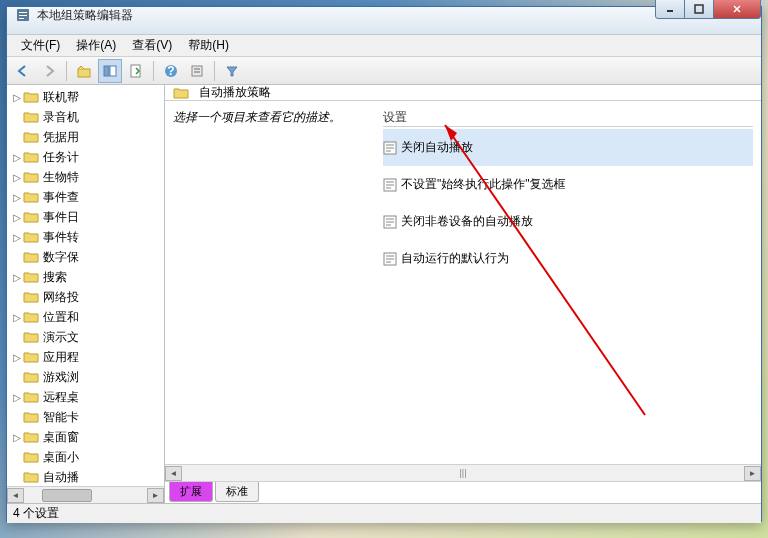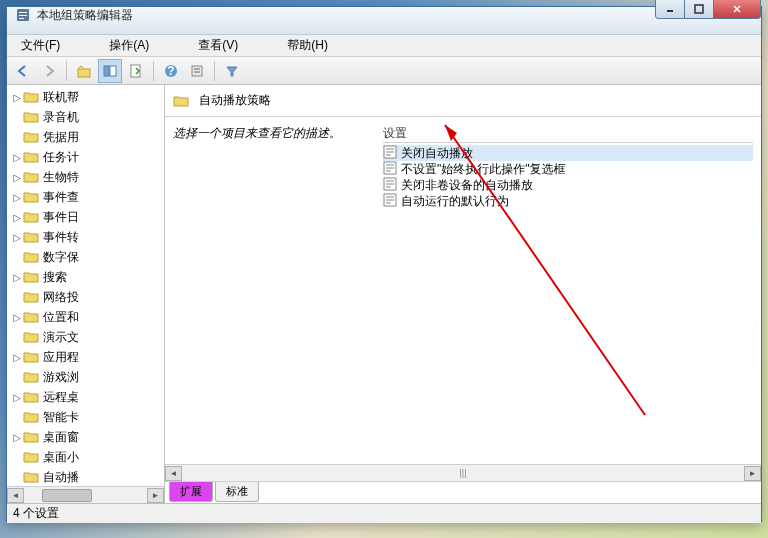--- a/index.html
+++ b/index.html
@@ -7,42 +7,42 @@
 .window { position: absolute; left: 6px; top: 6px; width: 756px; height: 516px; background: #fff; border: 1px solid #3a6ea5; box-shadow: 0 4px 12px rgba(0,0,0,0.3); }
 .titlebar { height: 28px; background: linear-gradient(#f4f8fc, #dce6f0); display: flex; align-items: flex-start; padding-left: 8px; border-bottom: 1px solid #c0cad4; }
 .titlebar-icon { width: 16px; height: 16px; margin-right: 6px; display: flex; align-items: center; justify-content: center; }
 .titlebar-title { flex: 1; color: #222; }
 .win-controls { display: flex; height: 20px; margin-top: -8px; }
 .win-btn { width: 30px; height: 20px; border: 1px solid #5a7a9a; display: flex; align-items: center; justify-content: center; margin-left: -1px; }
 .win-min { background: linear-gradient(#e8f0f8, #c8d8e8); border-top-left-radius: 0; border-bottom-left-radius: 3px; }
 .win-max { background: linear-gradient(#e8f0f8, #c8d8e8); }
 .win-close { background: linear-gradient(#e88080, #c04040); width: 48px; border-bottom-right-radius: 3px; }
 .win-close svg { stroke: #fff; }
-.menubar { height: 22px; background: #f0f0f0; border-bottom: 1px solid #d0d0d0; display: flex; align-items: center; padding-left: 6px; gap: 33px; }
+.menubar { height: 22px; background: #f0f0f0; border-bottom: 1px solid #d0d0d0; display: flex; align-items: center; padding-left: 6px; }
 .menu-item { padding: 2px 8px; cursor: default; }
 .toolbar { height: 28px; background: linear-gradient(#f8f8f8, #e8e8e8); border-bottom: 1px solid #c0c0c0; display: flex; align-items: center; padding-left: 4px; gap: 2px; }
 .tb-btn { width: 24px; height: 24px; display: flex; align-items: center; justify-content: center; border: 1px solid transparent; }
 .tb-sep { width: 1px; height: 20px; background: #c0c0c0; margin: 0 3px; }
 .tb-pressed { background: #c8dcf0; border: 1px solid #90b0d0; }
 .content { display: flex; height: 418px; }
 .tree-panel { width: 158px; border-right: 1px solid #c0c0c0; overflow: hidden; position: relative; }
 .tree-inner { padding-top: 2px; }
 .tree-item { display: flex; align-items: center; height: 20px; padding-left: 4px; white-space: nowrap; }
 .tree-exp { width: 12px; text-align: center; color: #666; font-size: 10px; }
 .folder-icon { width: 16px; height: 14px; margin-right: 4px; }
 .tree-scroll-h { position: absolute; bottom: 0; left: 0; right: 0; height: 17px; background: #f0f0f0; border-top: 1px solid #d0d0d0; display: flex; align-items: center; }
 .scroll-thumb { height: 13px; background: #c8c8c8; border: 1px solid #a0a0a0; border-radius: 2px; margin-left: 18px; width: 50px; }
 .scroll-btn { width: 17px; height: 15px; background: #e0e0e0; border: 1px solid #b0b0b0; display: flex; align-items: center; justify-content: center; font-size: 8px; color: #555; }
 .right-panel { flex: 1; display: flex; flex-direction: column; position: relative; }
-.path-bar { height: 32px; background: #fff; border-bottom: 1px solid #d0d0d0; display: flex; align-items: center; padding-left: 8px; gap: 6px; }
+.path-bar { height: 16px; background: #fff; border-bottom: 1px solid #d0d0d0; display: flex; align-items: center; padding-left: 8px; gap: 6px; }
 .detail-area { flex: 1; display: flex; padding: 8px; }
 .desc-col { width: 210px; padding-right: 10px; font-style: italic; }
 .list-col { flex: 1; }
 .list-header { border-bottom: 1px solid #d0d0d0; padding-bottom: 0; margin-bottom: 2px; color: #333; }
-.list-row { display: flex; height: 16px; gap: 4px; }
+.list-row { display: flex; align-items: center; height: 37px; gap: 4px; }
 .list-row.sel { background: #d8e8f8; }
 .setting-icon { width: 14px; height: 14px; }
 .bottom-scroll { height: 17px; background: #f0f0f0; border-top: 1px solid #d0d0d0; display: flex; align-items: center; justify-content: center; position: relative; }
 .bottom-scroll .scroll-btn:first-child { position: absolute; left: 0; }
 .bottom-scroll .scroll-btn:last-child { position: absolute; right: 0; }
 .tabs { height: 22px; display: flex; align-items: flex-start; padding-left: 4px; gap: 2px; border-top: 1px solid #d0d0d0; }
 .tab { padding: 2px 10px; border: 1px solid #b0b0b0; border-top: none; background: #f0f0f0; border-bottom-left-radius: 3px; border-bottom-right-radius: 3px; font-size: 11px; }
 .tab.active { background: #d946ef; }
 .statusbar { height: 20px; border-top: 1px solid #c0c0c0; background: #f0f0f0; display: flex; align-items: center; padding-left: 6px; }
 .arrow-annot { position: absolute; pointer-events: none; z-index: 100; }

